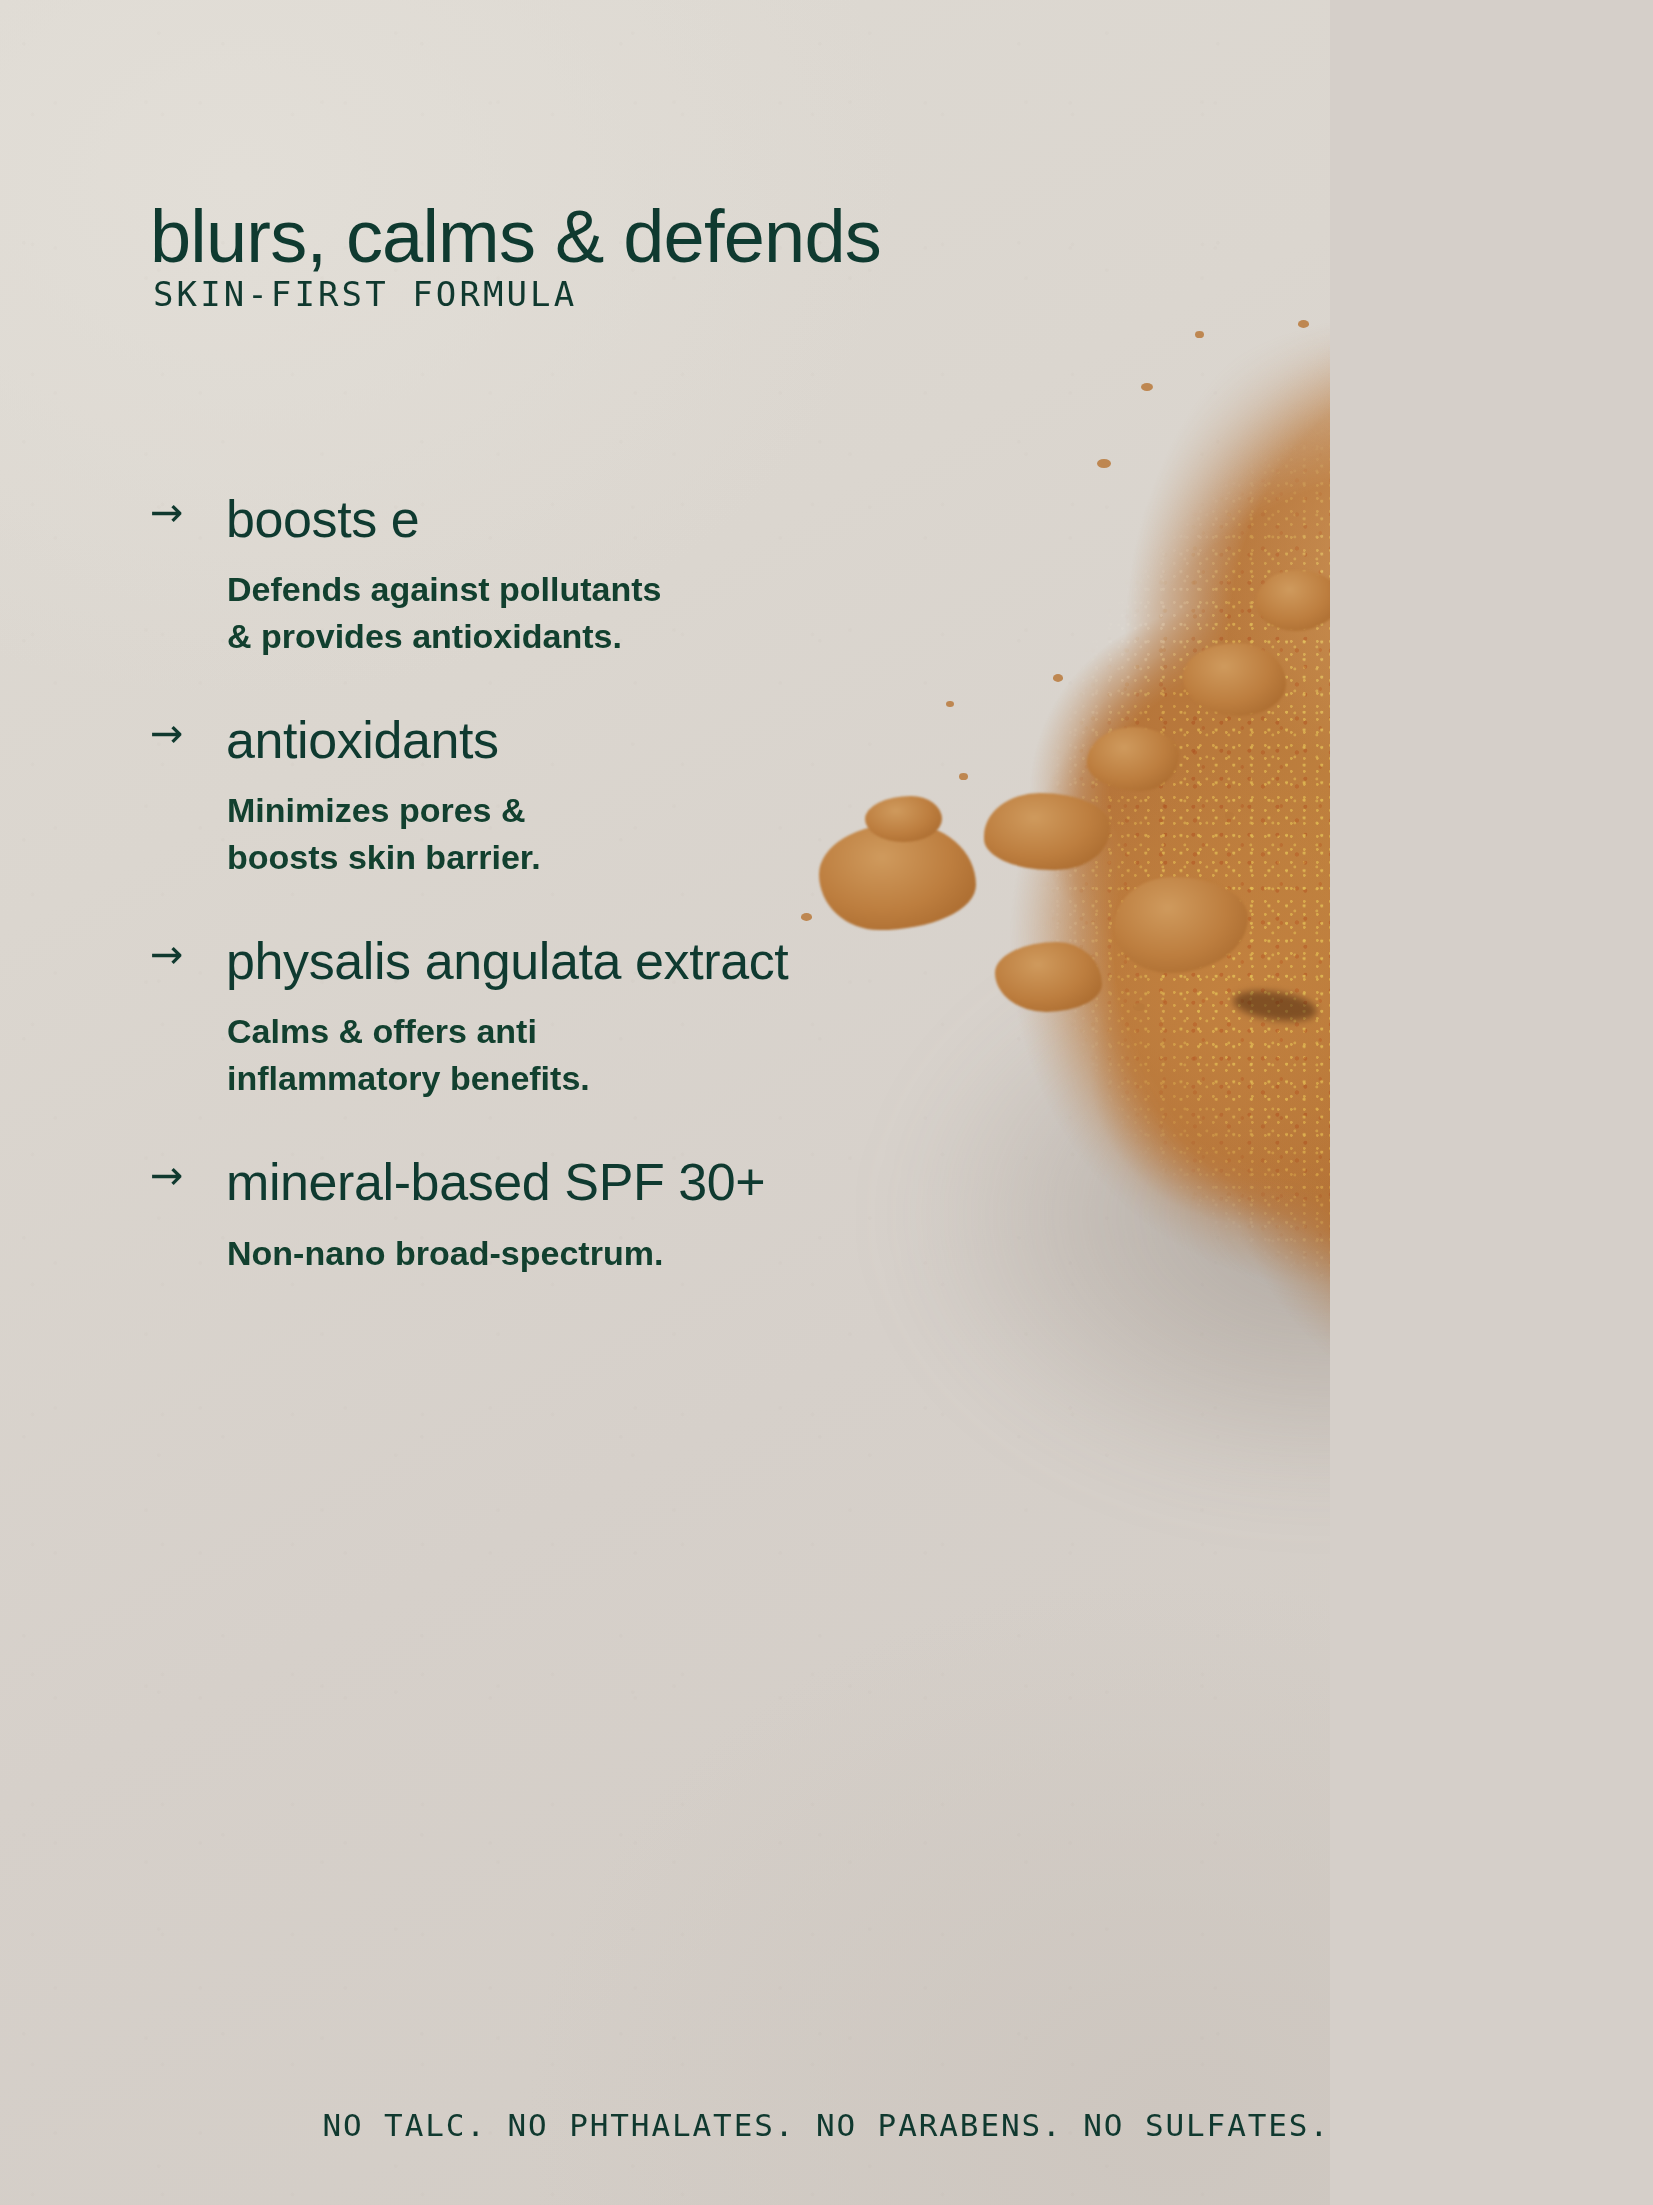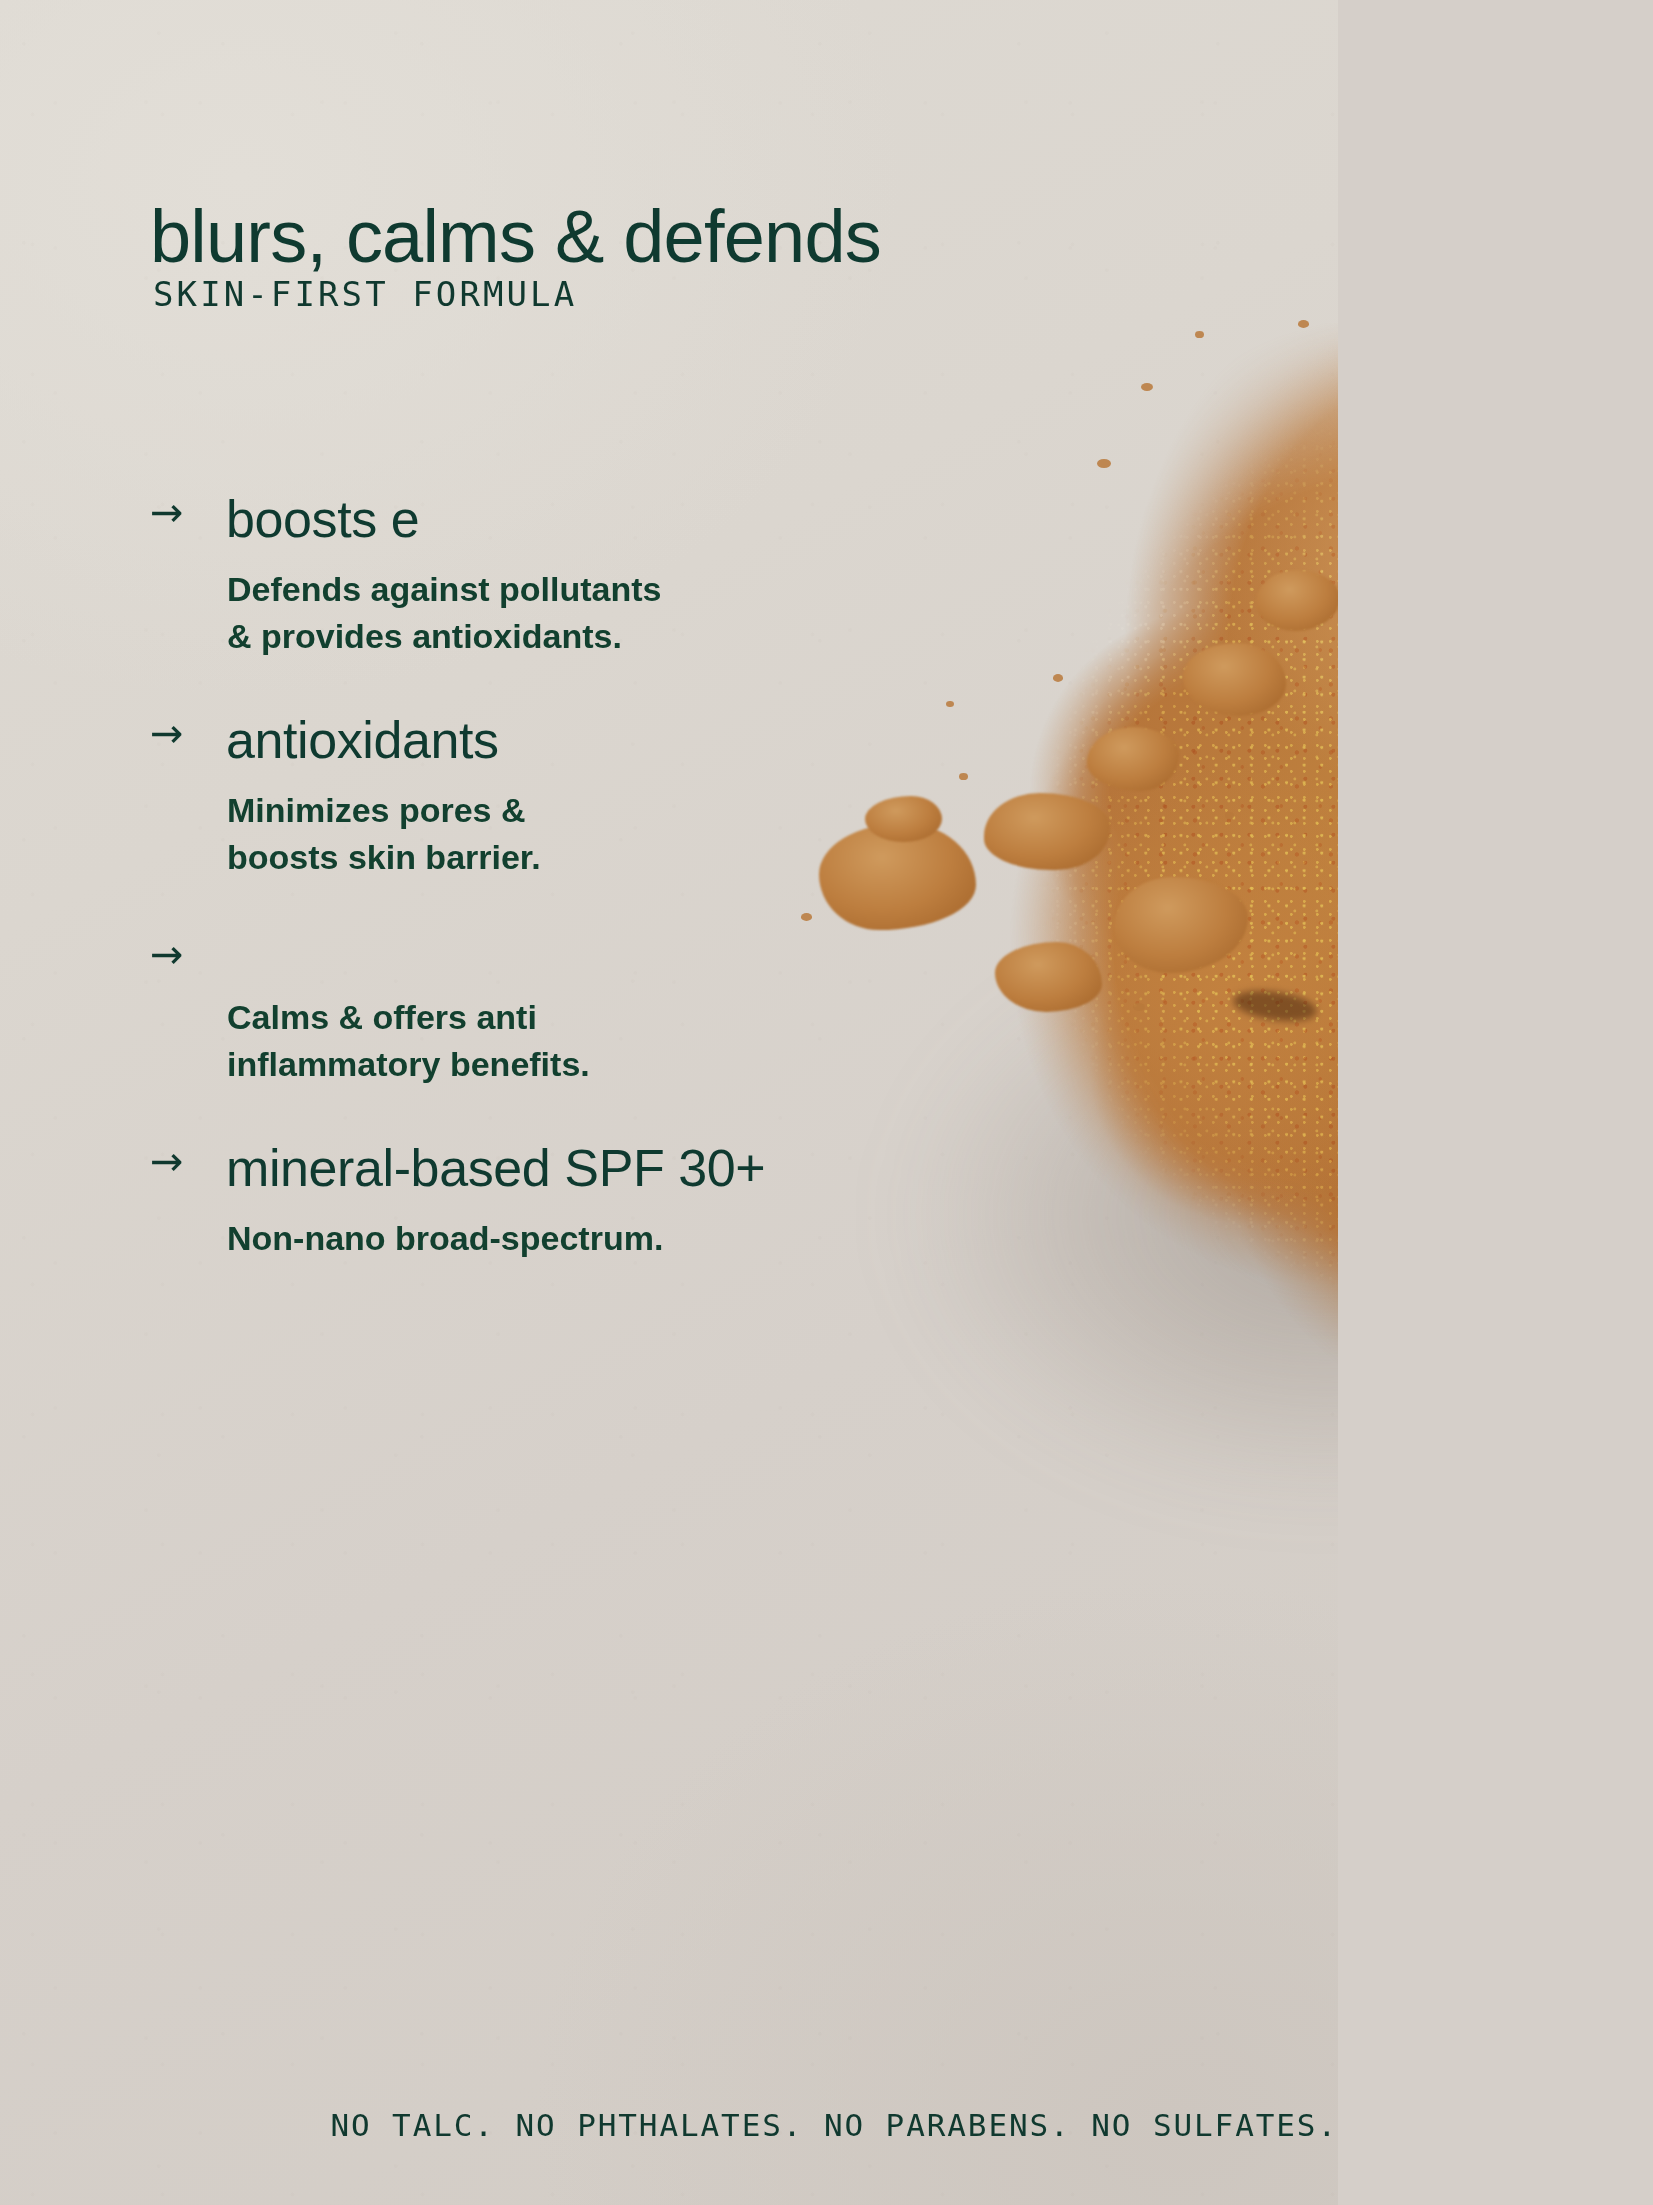--- a/index.html
+++ b/index.html
@@ -12,21 +12,20 @@
     position: relative;
     width: 1330px;
     height: 2205px;
     overflow: hidden;
     background:
       radial-gradient(ellipse 1072px 842px at 18% 8%, #e2ded7 0%, rgba(226,222,215,0) 62%),
       radial-gradient(ellipse 919px 766px at 88% 96%, #cdc6bf 0%, rgba(205,198,191,0) 70%),
       linear-gradient(152deg, #dedad3 0%, #dbd6cf 32%, #d6d0ca 62%, #d2ccc5 100%);
     font-family: "DejaVu Sans", sans-serif;
     color: #0f3a30;
-    padding-left: 8px;
   }
 
   
   .grain {
     position: absolute;
     inset: 0;
     pointer-events: none;
     opacity: .5;
     mix-blend-mode: multiply;
     background-image:
@@ -281,20 +280,21 @@
           <span class="arrow">→</span>
           <span class="b-title">antioxidants</span>
         </div>
         <div class="b-desc">Minimizes pores &amp;
 boosts skin barrier.</div>
       </div>
 
       <div class="bullet">
         <div class="b-head">
           <span class="arrow">→</span>
+          <span class="b-title" style="max-width:582px;">physalis angulata extract</span>
         </div>
         <div class="b-desc">Calms &amp; offers anti
 inflammatory benefits.</div>
       </div>
 
       <div class="bullet">
         <div class="b-head">
           <span class="arrow">→</span>
           <span class="b-title">mineral-based SPF 30+</span>
         </div>

